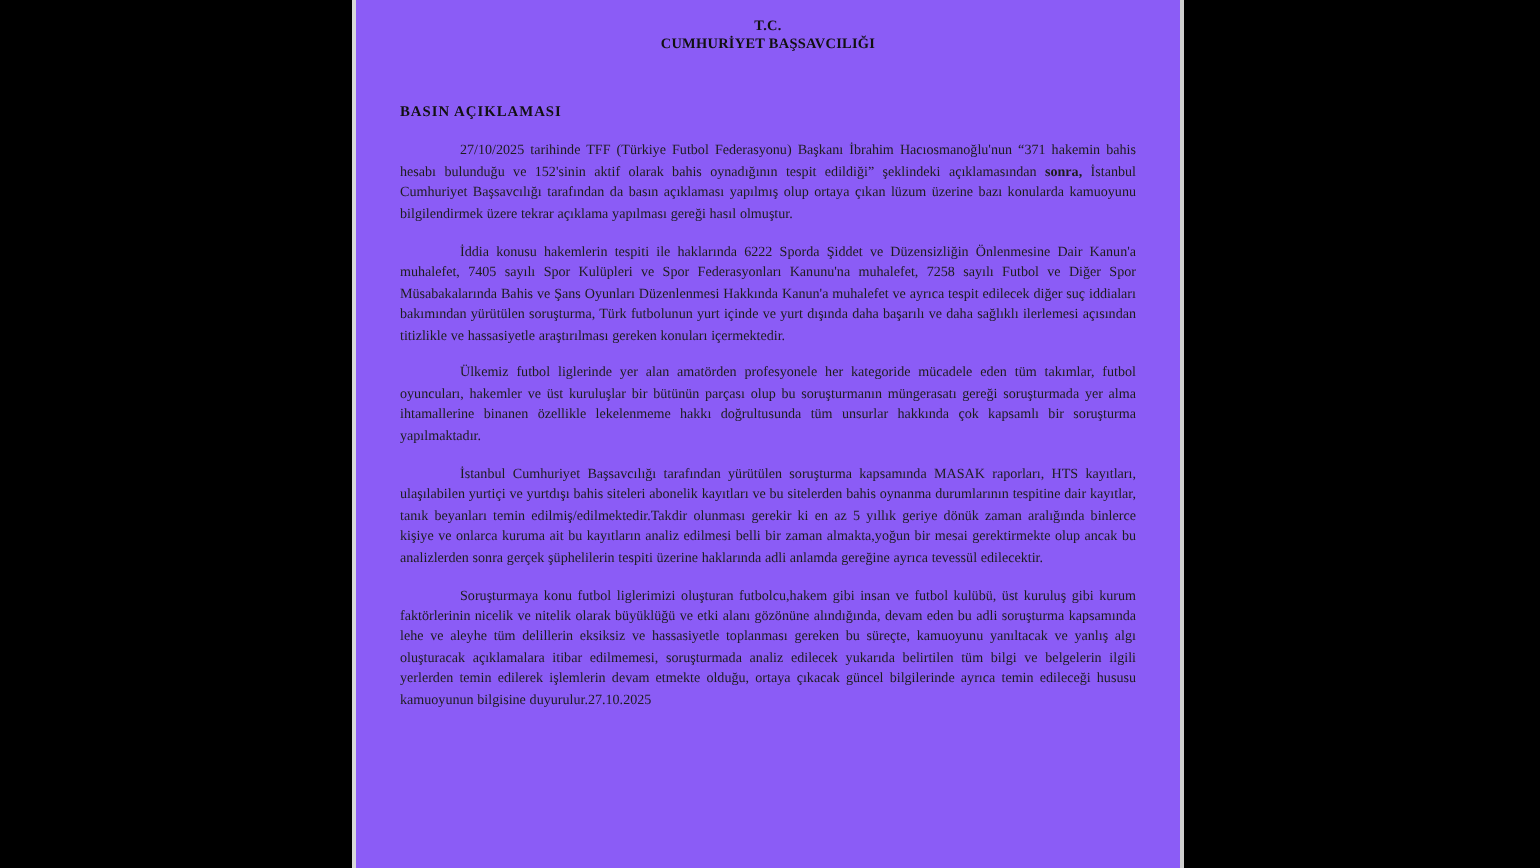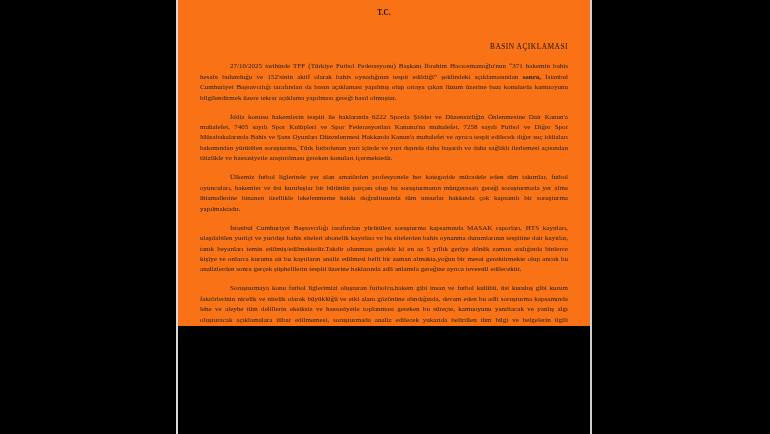--- a/index.html
+++ b/index.html
@@ -20,43 +20,43 @@
     display: flex;
     justify-content: center;
     align-items: flex-start;
     background: #000000;
   }
   .page {
     position: absolute;
     left: 178px;
     top: 0;
     width: 412px;
-    height: 326px;
-    background: #f97316;
+    height: 434px;
+    background: #8b5cf6;
     box-sizing: border-box;
     padding: 6px 22px 0 22px;
     overflow: hidden;
     color: #1a1a1a;
   }
   .letterhead {
     text-align: center;
     font-weight: bold;
     font-size: 7.2px;
     line-height: 9.2px;
     letter-spacing: 0.15px;
     color: #111111;
     margin: 3px 0 0 0;
   }
   .letterhead .lh-line {
     display: block;
     white-space: nowrap;
   }
   .doc-title {
-    text-align: right;
-    font-weight: normal;
+    text-align: left;
+    font-weight: bold;
     font-size: 7.4px;
     letter-spacing: 0.5px;
     color: #111111;
     margin: 24px 0 10px 0;
   }
   .body-copy {
     margin-top: 2px;
   }
   p.para {
     margin: 0 0 8.5px 0;
@@ -96,20 +96,21 @@
 <body>
 
 <div id="viewport">
   <div class="page-shadow-l"></div>
   <div class="page-shadow-r"></div>
 
   <div class="page">
 
     <div class="letterhead">
       <span class="lh-line">T.C.</span>
+      <span class="lh-line">CUMHURİYET BAŞSAVCILIĞI</span>
     </div>
 
     <div class="doc-title">BASIN AÇIKLAMASI</div>
 
     <div class="body-copy">
 
       <p class="para"><span>27/10/2025 tarihinde TFF (Türkiye Futbol Federasyonu) Başkanı İbrahim Hacıosmanoğlu'nun “371 hakemin bahis hesabı bulunduğu ve 152'sinin aktif olarak bahis oynadığının tespit edildiği” şeklindeki açıklamasından </span><b class="em">sonra,</b><span> İstanbul Cumhuriyet Başsavcılığı tarafından da  basın açıklaması yapılmış olup ortaya çıkan lüzum üzerine bazı konularda kamuoyunu bilgilendirmek üzere tekrar açıklama yapılması gereği hasıl olmuştur.</span></p>
 
       <p class="para">İddia konusu hakemlerin tespiti ile haklarında 6222 Sporda Şiddet ve Düzensizliğin Önlenmesine Dair Kanun'a muhalefet, 7405 sayılı Spor Kulüpleri ve Spor Federasyonları Kanunu'na muhalefet, 7258 sayılı Futbol ve Diğer Spor Müsabakalarında Bahis ve Şans Oyunları Düzenlenmesi Hakkında Kanun'a muhalefet ve ayrıca tespit edilecek diğer suç iddiaları bakımından yürütülen soruşturma, Türk futbolunun yurt içinde ve yurt dışında daha başarılı ve daha sağlıklı ilerlemesi açısından titizlikle ve hassasiyetle araştırılması gereken konuları içermektedir.</p>
 

